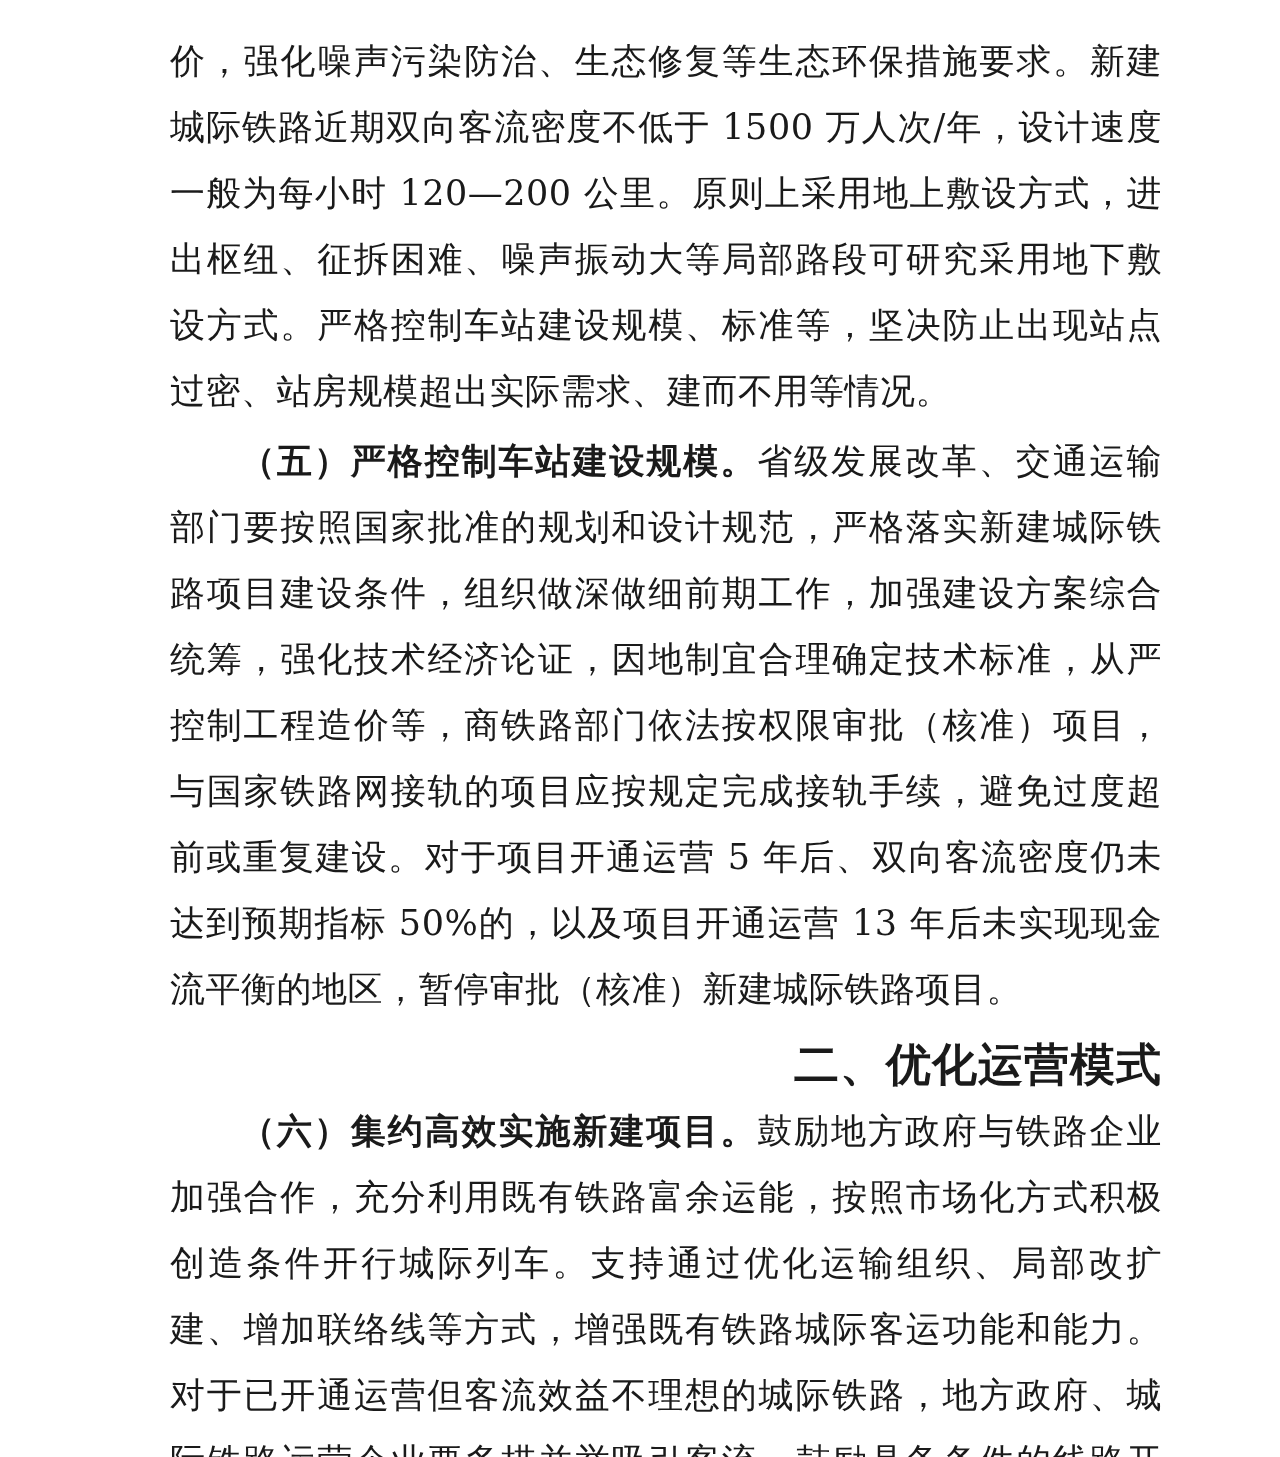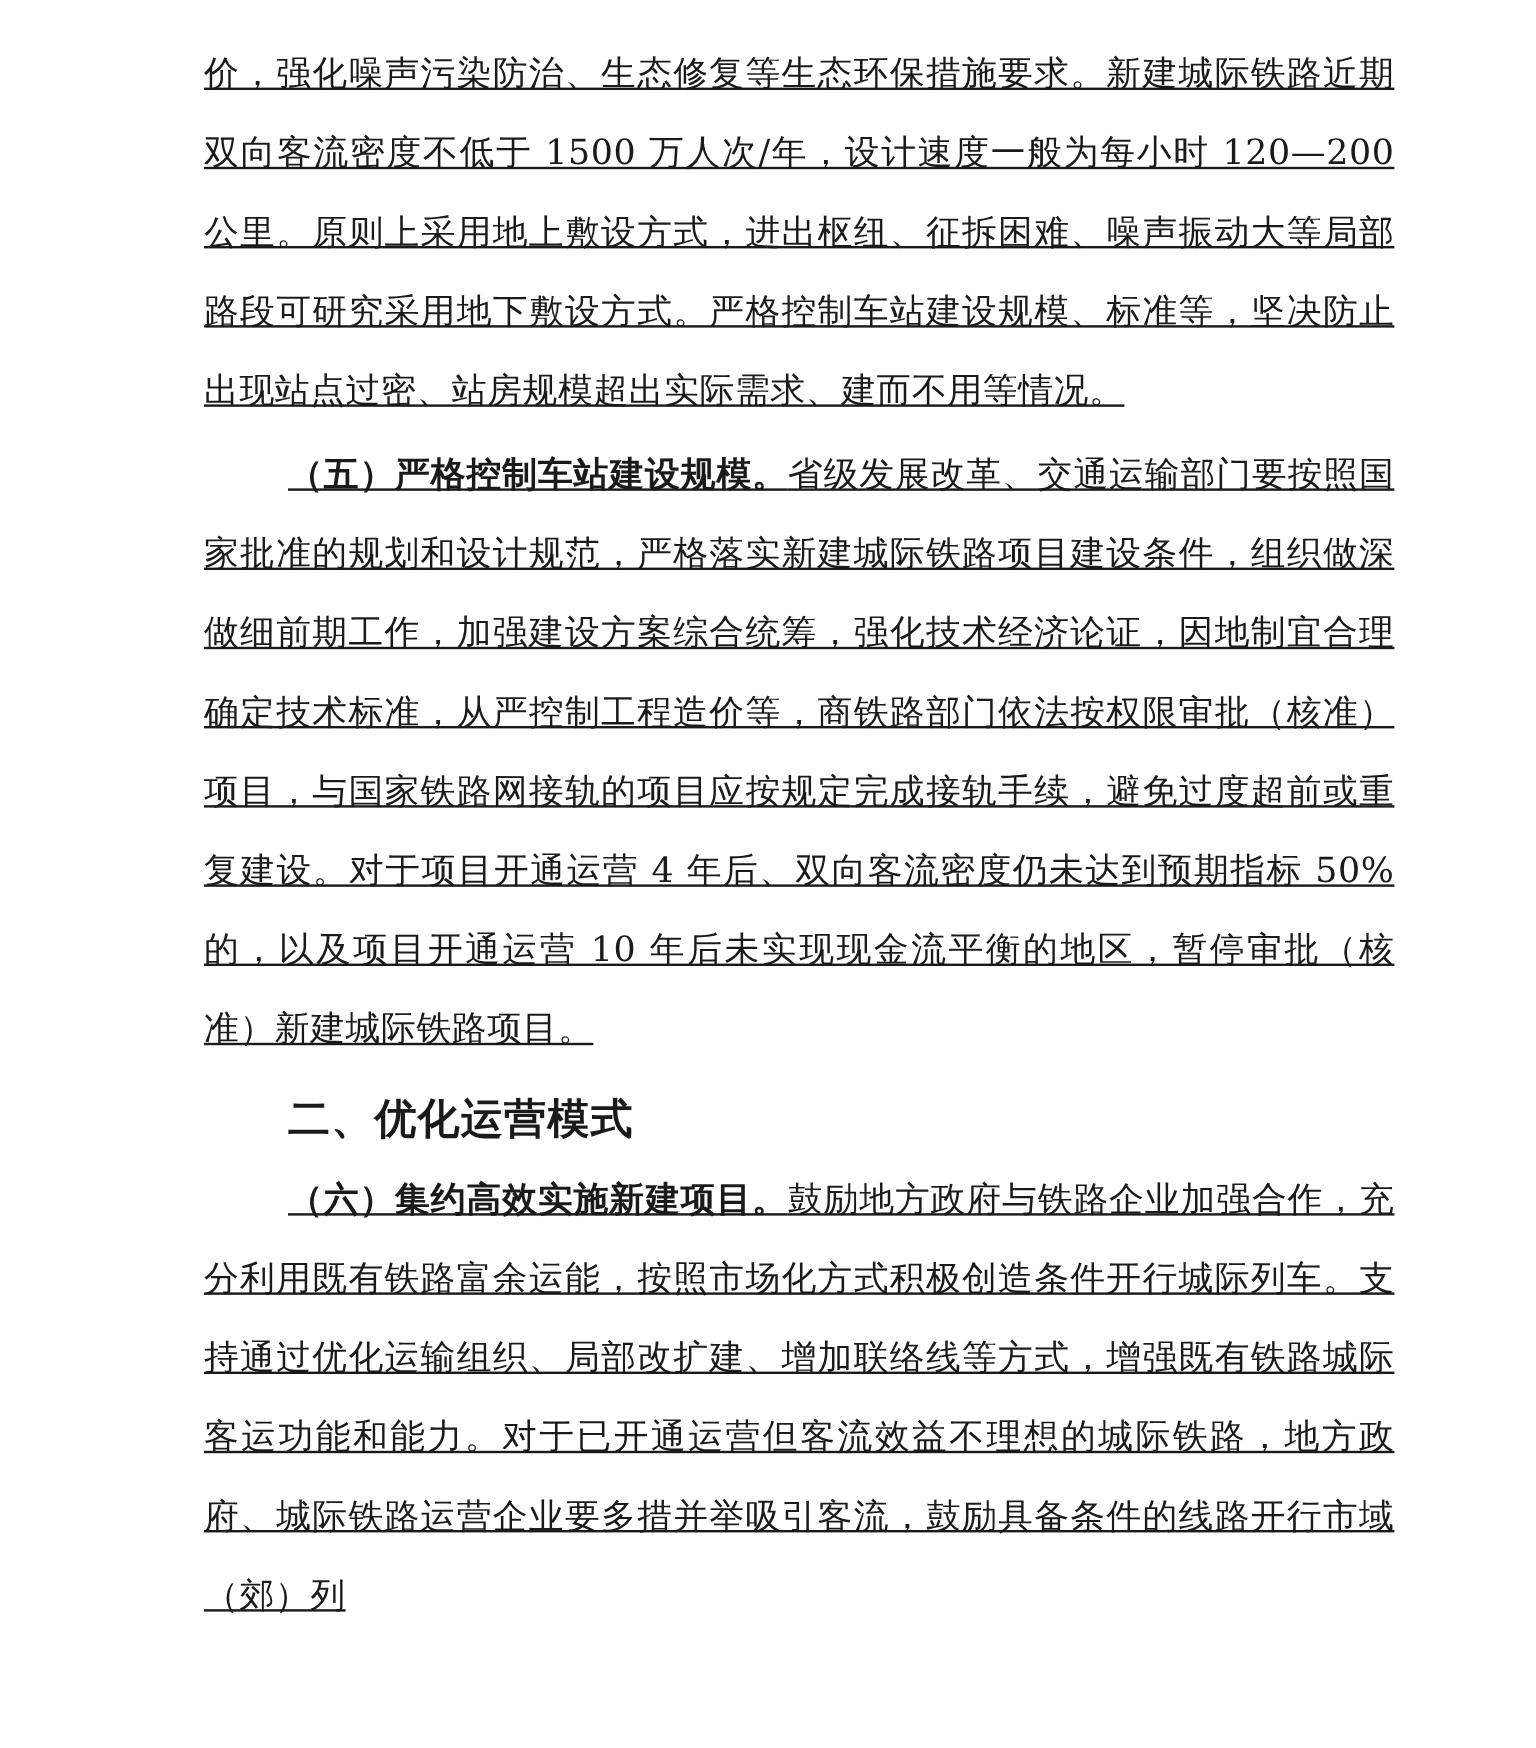--- a/index.html
+++ b/index.html
@@ -16,54 +16,54 @@
   }
   .page {
     position: relative;
     width: 1280px;
     height: 1457px;
     box-sizing: border-box;
     padding: 28px 118px 0 170px;
   }
   .para {
     margin: 0 0 0 0;
-    font-size: 29px;
+    font-size: 35px;
     line-height: 66px;
     text-align: justify;
     text-justify: inter-ideograph;
     letter-spacing: 0.5px;
     text-indent: 0;
-    text-decoration: underline;
   }
   .para.indent {
     text-indent: 70px;
   }
   .heading {
     margin: 10px 0 0 0;
-    font-size: 35px;
+    font-size: 45px;
     line-height: 66px;
     font-weight: bold;
     text-indent: 70px;
     letter-spacing: 1px;
     font-family: "DejaVu Sans", "Liberation Sans", sans-serif;
+    text-align: right;
   }
   .para .lead {
     font-weight: bold;
     font-family: "DejaVu Sans", "Liberation Sans", sans-serif;
   }
   .spacer-sm { height: 4px; }
 </style>
 </head>
 <body>
 
 <div class="page">
 
   <p class="para">价，强化噪声污染防治、生态修复等生态环保措施要求。新建城际铁路近期双向客流密度不低于 1500 万人次/年，设计速度一般为每小时 120—200 公里。原则上采用地上敷设方式，进出枢纽、征拆困难、噪声振动大等局部路段可研究采用地下敷设方式。严格控制车站建设规模、标准等，坚决防止出现站点过密、站房规模超出实际需求、建而不用等情况。</p>
 
   <div class="spacer-sm"></div>
 
-  <p class="para indent"><span class="lead">（五）严格控制车站建设规模。</span><span>省级发展改革、交通运输部门要按照国家批准的规划和设计规范，严格落实新建城际铁路项目建设条件，组织做深做细前期工作，加强建设方案综合统筹，强化技术经济论证，因地制宜合理确定技术标准，从严控制工程造价等，商铁路部门依法按权限审批（核准）项目，与国家铁路网接轨的项目应按规定完成接轨手续，避免过度超前或重复建设。对于项目开通运营 4 年后、双向客流密度仍未达到预期指标 50%的，以及项目开通运营 10 年后未实现现金流平衡的地区，暂停审批（核准）新建城际铁路项目。</span></p>
+  <p class="para indent"><span class="lead">（五）严格控制车站建设规模。</span><span>省级发展改革、交通运输部门要按照国家批准的规划和设计规范，严格落实新建城际铁路项目建设条件，组织做深做细前期工作，加强建设方案综合统筹，强化技术经济论证，因地制宜合理确定技术标准，从严控制工程造价等，商铁路部门依法按权限审批（核准）项目，与国家铁路网接轨的项目应按规定完成接轨手续，避免过度超前或重复建设。对于项目开通运营 5 年后、双向客流密度仍未达到预期指标 50%的，以及项目开通运营 13 年后未实现现金流平衡的地区，暂停审批（核准）新建城际铁路项目。</span></p>
 
   <h2 class="heading">二、优化运营模式</h2>
 
   <p class="para indent"><span class="lead">（六）集约高效实施新建项目。</span><span>鼓励地方政府与铁路企业加强合作，充分利用既有铁路富余运能，按照市场化方式积极创造条件开行城际列车。支持通过优化运输组织、局部改扩建、增加联络线等方式，增强既有铁路城际客运功能和能力。对于已开通运营但客流效益不理想的城际铁路，地方政府、城际铁路运营企业要多措并举吸引客流，鼓励具备条件的线路开行市域（郊）列</span></p>
 
 </div>
 
 </body></html>

